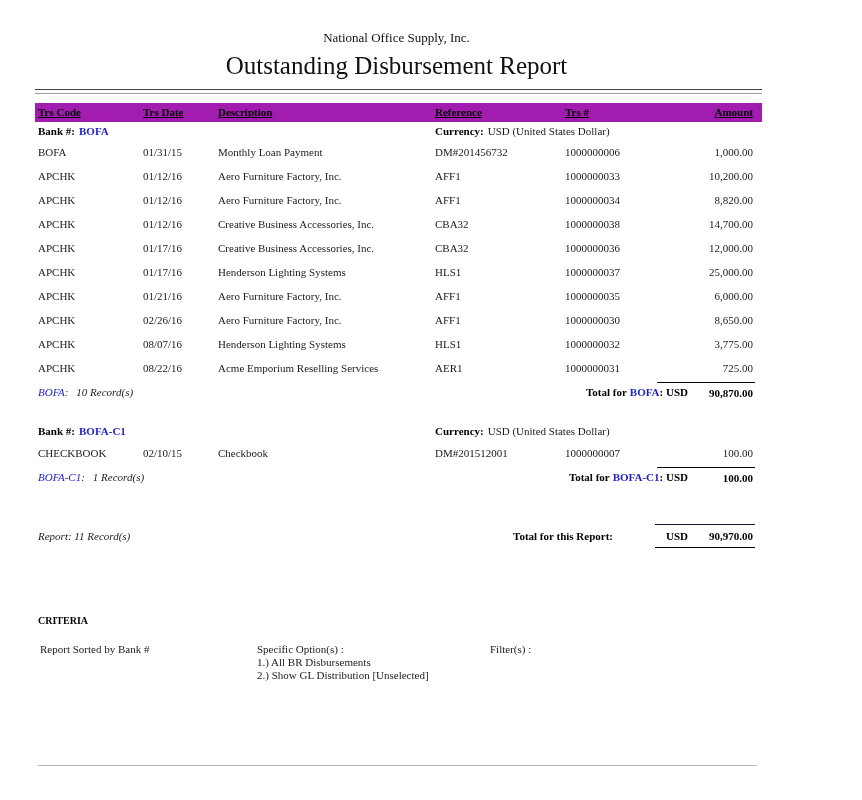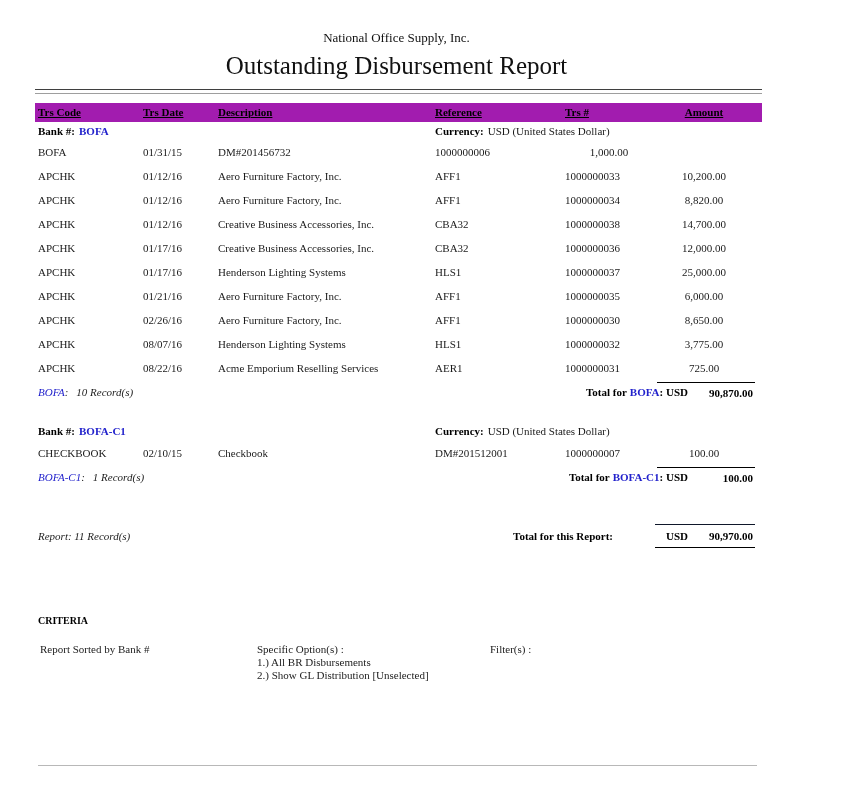--- a/index.html
+++ b/index.html
@@ -11,21 +11,21 @@
   .center { text-align:center; }
   .company { position:absolute; left:38px; width:717px; top:30px; font-size:13px; color:#111; }
   .title   { position:absolute; left:38px; width:717px; top:52px; font-size:25px; color:#111; }
   .dbl-rule { position:absolute; left:35px; width:727px; top:89px; height:3px;
               border-top:1px solid #3f3f3f; border-bottom:1px solid #9e9e9e; }
   .head-bar { position:absolute; left:35px; width:727px; top:103px; height:19px;
               background:#a21caf; box-sizing:border-box; padding:0 7px 0 3px; }
   .grid-row { display:grid; grid-template-columns:105px 75px 217px 130px 90px 100px; width:717px; }
   .head-bar .grid-row { line-height:19px; }
   .col-head { font-weight:bold; text-decoration:underline; color:#000; }
-  .amount { text-align:center; padding-right:2px; box-sizing:border-box; }
+  .amount { text-align:right; padding-right:2px; box-sizing:border-box; }
   .bank-row { position:absolute; left:38px; width:717px; height:15px; line-height:15px; }
   .bank-row .currency { position:absolute; left:350px; top:0;margin-left:47px; }
   .bold { font-weight:bold; color:#000; }
   .blue { color:#2222cc; }
   .ml4 { margin-left:4px; }
   .rows { position:absolute; left:38px; width:717px; }
   .data-row { height:24px; line-height:24px; }
   .data-row .cell { overflow:hidden; white-space:nowrap; }
   .total-row { position:absolute; left:38px; width:717px; height:20px; line-height:20px; }
   .records { position:absolute; left:0; top:0; font-style:italic; color:#222; }
@@ -67,20 +67,21 @@
   </div>
 
   <div class="bank-row" style="top:124px">
     <span class="bold">Bank #:</span><span class="blue bold ml4">BOFA</span>
     <span class="currency"><span class="bold">Currency:</span><span class="ml4">USD (United States Dollar)</span></span>
   </div>
   <div class="rows" style="top:140px">
   <div class="grid-row data-row">
     <span class="cell">BOFA</span>
     <span class="cell">01/31/15</span>
+    <span class="cell">Monthly Loan Payment</span>
     <span class="cell">DM#201456732</span>
     <span class="cell">1000000006</span>
     <span class="cell amount">1,000.00</span>
   </div>
 
   <div class="grid-row data-row">
     <span class="cell">APCHK</span>
     <span class="cell">01/12/16</span>
     <span class="cell">Aero Furniture Factory, Inc.</span>
     <span class="cell">AFF1</span>

